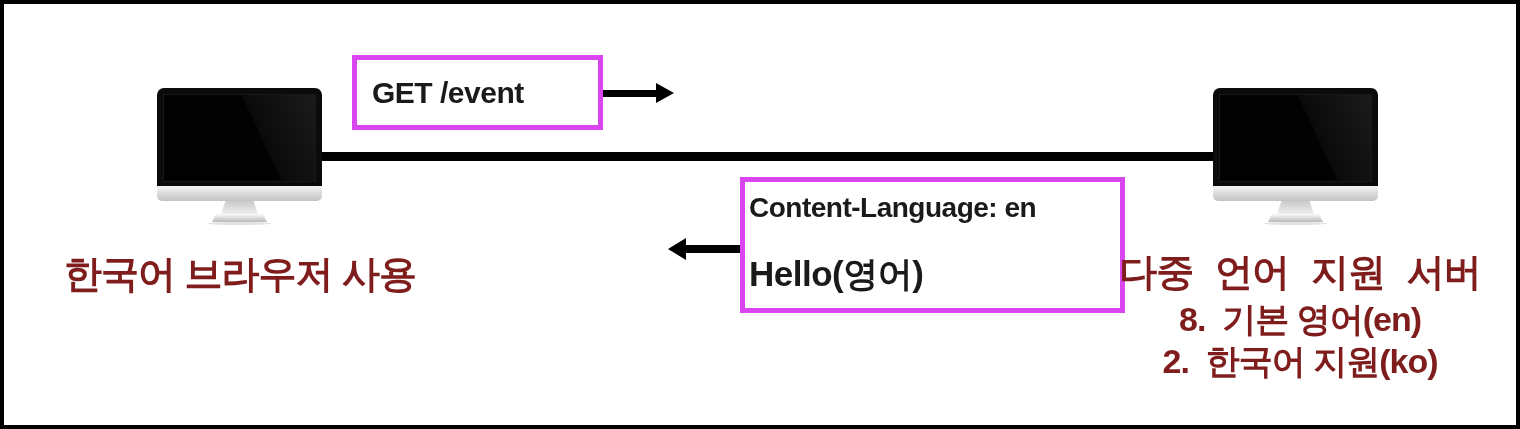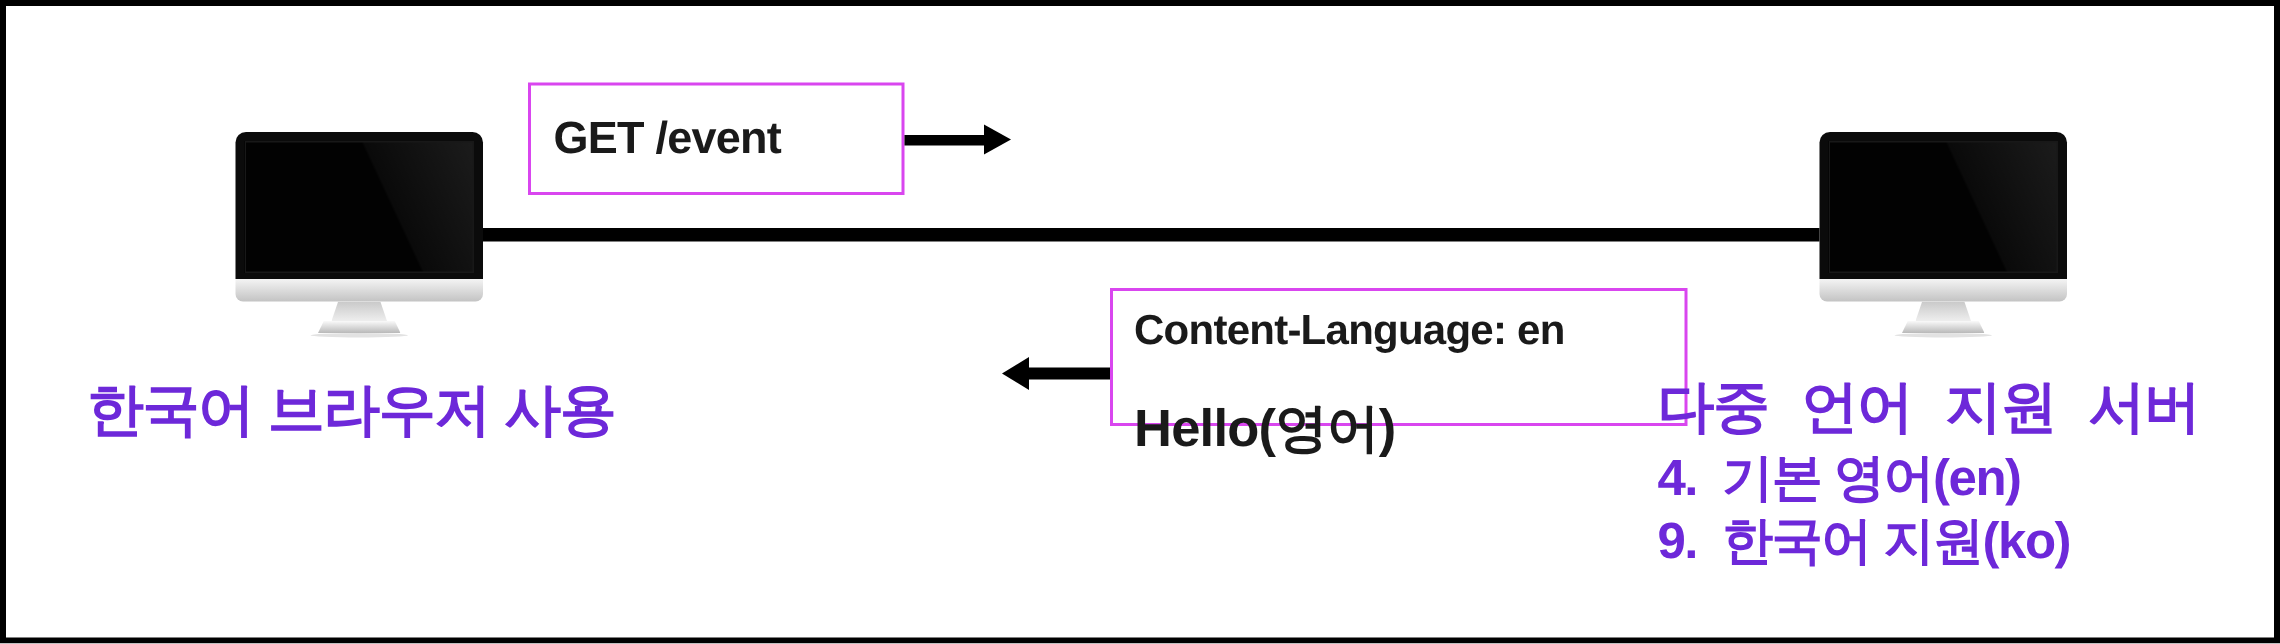--- a/index.html
+++ b/index.html
@@ -43,44 +43,44 @@
     position:absolute;left:55px;top:126px;width:55px;height:8px;
     background:linear-gradient(#fafafa,#b9b9b9);
     clip-path:polygon(7% 0,93% 0,100% 100%,0% 100%);
   }
   .monitor .base-shadow{
     position:absolute;left:50px;top:134px;width:65px;height:3px;
     background:#e2e2e2;border-radius:50%;
   }
 
   
-  .msg-box{position:absolute;border:2px solid #d946ef;background:#fff;box-sizing:border-box;}
+  .msg-box{position:absolute;border:5px solid #d946ef;background:#fff;box-sizing:border-box;}
   .request-box{left:352px;top:55px;width:251px;height:75px;display:flex;align-items:center;padding-left:15px;}
   .request-label{font-size:30px;line-height:1;letter-spacing:-0.5px;}
-  .response-box{left:740px;top:192px;width:385px;height:92px;padding:11px 0 0 14px;}
+  .response-box{left:740px;top:177px;width:385px;height:136px;padding:11px 0 0 4px;}
   .response-header{font-size:28px;line-height:30px;letter-spacing:-0.5px;}
   .response-body{font-size:35px;line-height:30px;letter-spacing:-0.5px;margin-top:36px;}
 
   
   .arrow-shaft{position:absolute;background:#000;}
   .req-shaft{left:603px;top:90px;width:53px;height:7px;}
   .req-head{
     position:absolute;left:656px;top:83px;width:0;height:0;
     border-top:10px solid transparent;border-bottom:10px solid transparent;
     border-left:18px solid #000;
   }
   .resp-shaft{left:686px;top:245px;width:54px;height:8px;}
   .resp-head{
     position:absolute;left:668px;top:238px;width:0;height:0;
     border-top:11px solid transparent;border-bottom:11px solid transparent;
     border-right:18px solid #000;
   }
 
   
-  .caption{position:absolute;text-align:left;color:#6d28d9;}
+  .caption{position:absolute;text-align:center;color:#7f1d1d;}
   .client-caption{left:58px;top:252px;width:364px;font-size:38px;line-height:44px;letter-spacing:-1px;}
   .server-caption{left:1105px;top:252px;width:390px;}
   .server-title{font-size:38px;line-height:46px;letter-spacing:-1px;font-family:Liberation Mono, monospace;}
   .server-item{font-size:34px;line-height:42px;letter-spacing:-1px;white-space:pre;}
 </style>
 </head>
 <body>
 
 <div class="canvas">
 
@@ -116,17 +116,17 @@
     <div class="response-header">Content-Language: en</div>
     <div class="response-body">Hello(영어)</div>
   </div>
   <div class="arrow-shaft resp-shaft"></div>
   <div class="resp-head"></div>
 
   <div class="caption client-caption">한국어 브라우저 사용</div>
 
   <div class="caption server-caption">
     <div class="server-title">다중 언어 지원 서버</div>
-    <div class="server-item">4.  기본 영어(en)</div>
-    <div class="server-item">9.  한국어 지원(ko)</div>
+    <div class="server-item">8.  기본 영어(en)</div>
+    <div class="server-item">2.  한국어 지원(ko)</div>
   </div>
 
 </div>
 
 </body></html>

